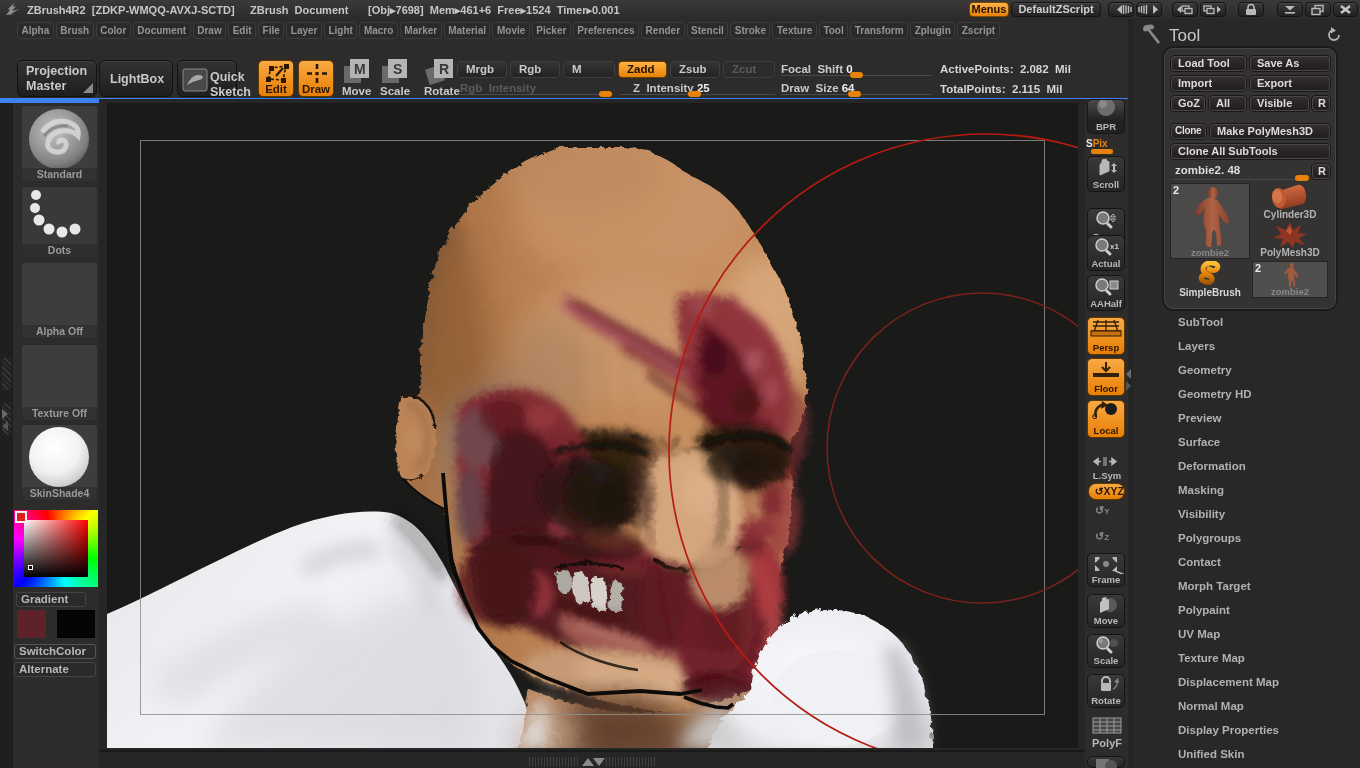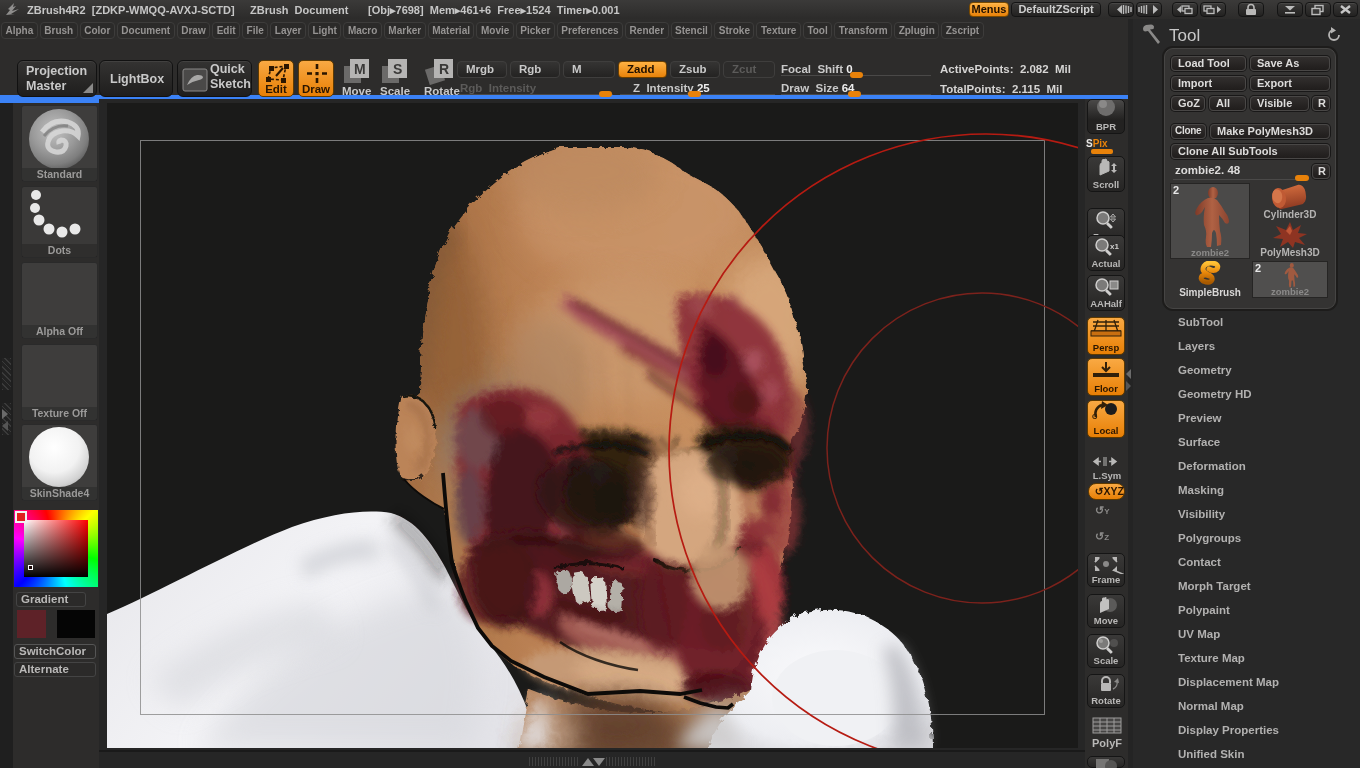--- a/index.html
+++ b/index.html
@@ -21,21 +21,21 @@
     border-color:#7a4a00; }
 
   
   #menubar { left:0; top:19px; width:1133px; height:26px; background:#2d2c2b; }
   .mbtn { height:17px; line-height:15px; border-radius:4px;
     background:#2b2a29; border:1px solid #3d3c3b; color:#969493;
     font-size:10px; font-weight:bold; padding:0 3.5px; }
 
   
   #toolbar { left:0; top:45px; width:1133px; height:58px; background:#2d2c2b;
-    border-bottom:8px solid #3b82f6; }
+    border-bottom:5px solid #3b82f6; }
   .bigbtn { position:absolute; border-radius:6px;
     background:linear-gradient(#343332,#1f1e1d); border:1px solid #111;
     box-shadow:0 1px 0 rgba(255,255,255,.07) inset;
     color:#c9c9c9; font-size:12.5px; font-weight:bold; }
   .obtn { position:absolute; border-radius:5px;
     background:linear-gradient(#f9a943,#e87f05); border:1px solid #5f3a00;
     color:#2b1600; font-size:11.5px; font-weight:bold; text-align:center; }
   .sbtn { position:absolute; height:17px; border-radius:4px;
     background:linear-gradient(#353433,#242322); border:1px solid #3f3e3d;
     color:#c9c9c9; font-size:11.5px; font-weight:bold; padding:1px 0 0 8px; }
@@ -146,21 +146,21 @@
           </g>
         </svg>
     </div>
     <div class="tbtn" style="left:1333px;width:25px">
       <svg width="23" height="13" viewBox="0 0 23 13">
           <path d="M7,3 L16,10 M16,3 L7,10" stroke="#c6c6c6" stroke-width="2.4"></path>
         </svg>
     </div>
   </div>
 
-  <div id="menubar" class="abs" style="display:flex;gap:2px;padding:3px 0 0 1px">
+  <div id="menubar" class="abs" style="display:flex;gap:2px;padding:3px 0 0 17px">
     <div class="mbtn">Alpha</div>
       <div class="mbtn">Brush</div>
       <div class="mbtn">Color</div>
     <div class="mbtn">Document</div>
       <div class="mbtn">Draw</div>
       <div class="mbtn">Edit</div>
     <div class="mbtn">File</div>
       <div class="mbtn">Layer</div>
       <div class="mbtn">Light</div>
     <div class="mbtn">Macro</div>
@@ -179,21 +179,21 @@
       <div class="mbtn">Zscript</div>
   </div>
 
   <div id="toolbar" class="abs">
     <div class="bigbtn" style="left:17px;top:15px;width:80px;height:37px;padding:3px 0 0 8px;line-height:15px">Projection<br>Master
       <svg class="abs" style="right:3px;bottom:3px" width="10" height="10" viewBox="0 0 10 10">
           <path d="M10,0 L10,10 L0,10 Z" fill="#8a8988"></path>
         </svg>
     </div>
     <div class="bigbtn" style="left:99px;top:15px;width:74px;height:37px;padding:11px 0 0 10px">LightBox</div>
-    <div class="bigbtn" style="left:177px;top:15px;width:75px;height:37px;padding:1px 0 0 32px;line-height:15px">Quick<br>Sketch
+    <div class="bigbtn" style="left:177px;top:15px;width:60px;height:37px;padding:9px 0 0 32px;line-height:15px">Quick<br>Sketch
       <svg class="abs" style="left:4px;top:7px" width="26" height="24" viewBox="0 0 26 24">
         <rect x="1" y="1" width="24" height="22" rx="2" fill="#4a4948" stroke="#8a8988"></rect>
         <path d="M5,17 Q9,8 15,7 Q20,6.5 21,9 Q21,11 17,12 Q10,13.5 5,17 Z" fill="#a8a7a6"></path>
       </svg>
     </div>
     <div class="obtn" style="left:258px;top:15px;width:36px;height:37px;padding-top:22px">Edit
       <svg class="abs" style="left:5px;top:3px" width="26" height="19" viewBox="0 0 26 19">
         <path d="M4,15 L7,4 L22,2 L19,16 Z" fill="none" stroke="#2b1600" stroke-width="1.6" stroke-dasharray="3 2"></path>
         <rect x="2" y="13" width="5" height="5" fill="#2b1600"></rect>
           <rect x="5" y="2" width="5" height="5" fill="#2b1600"></rect>

